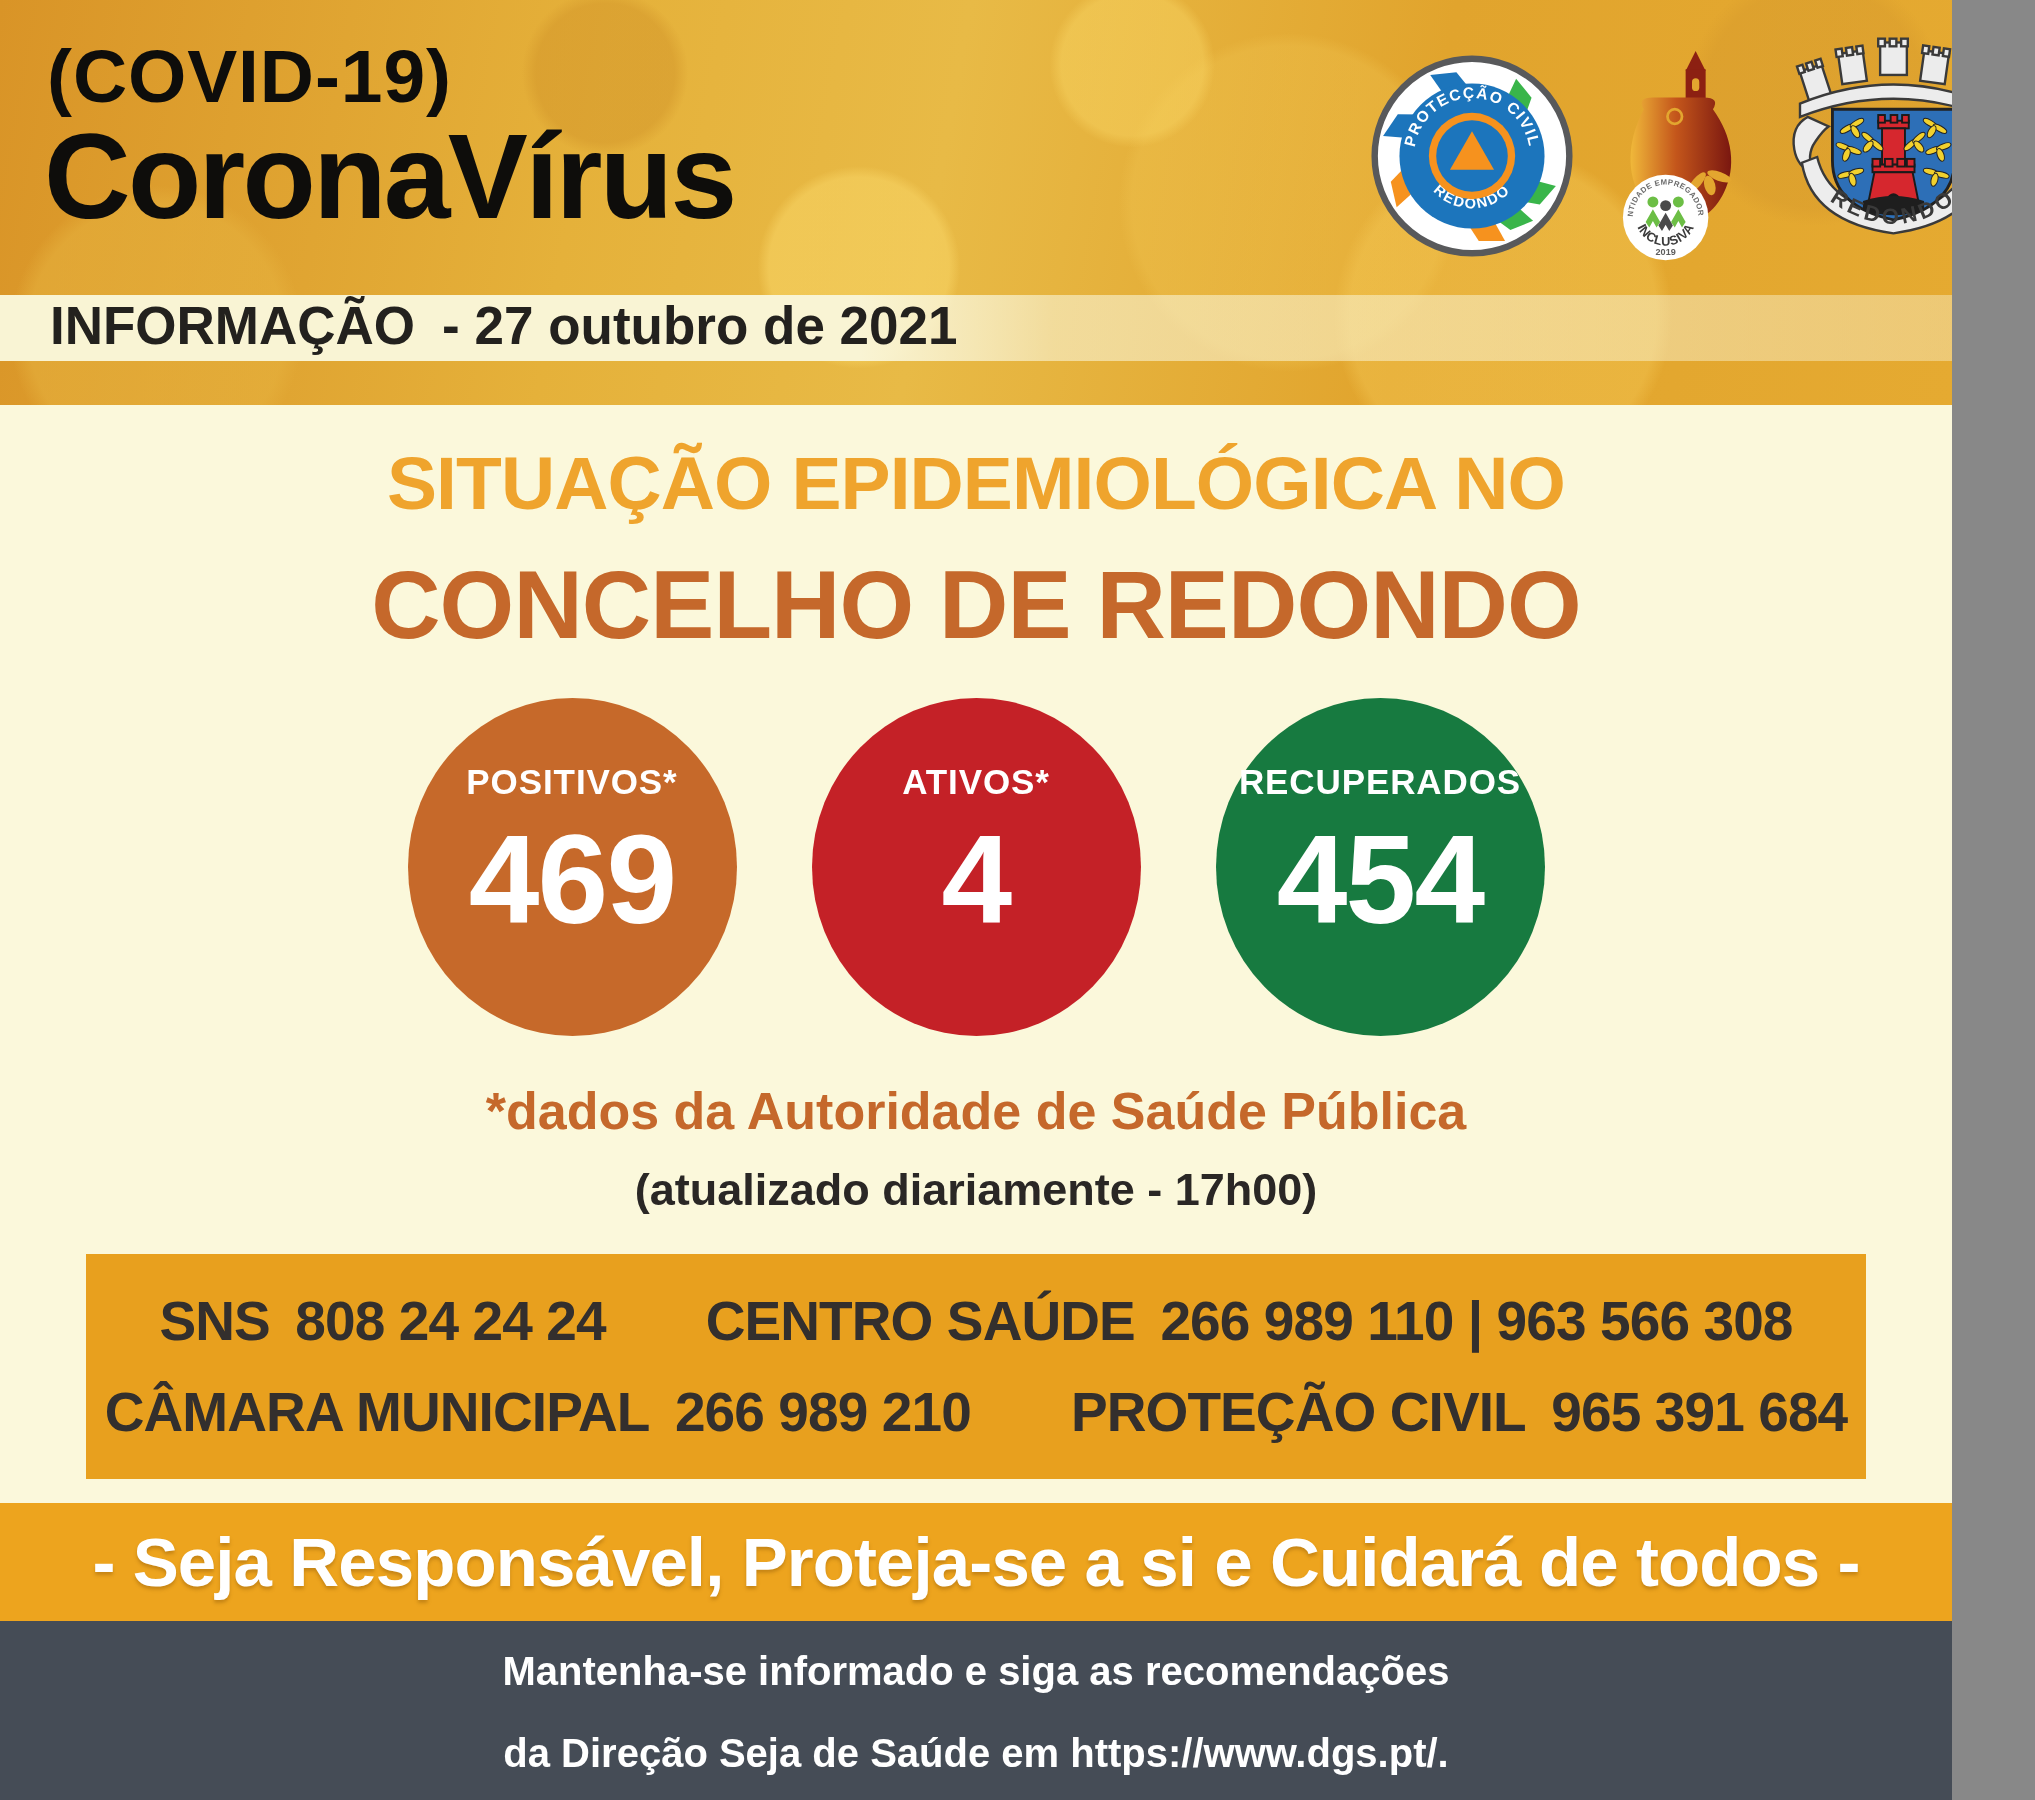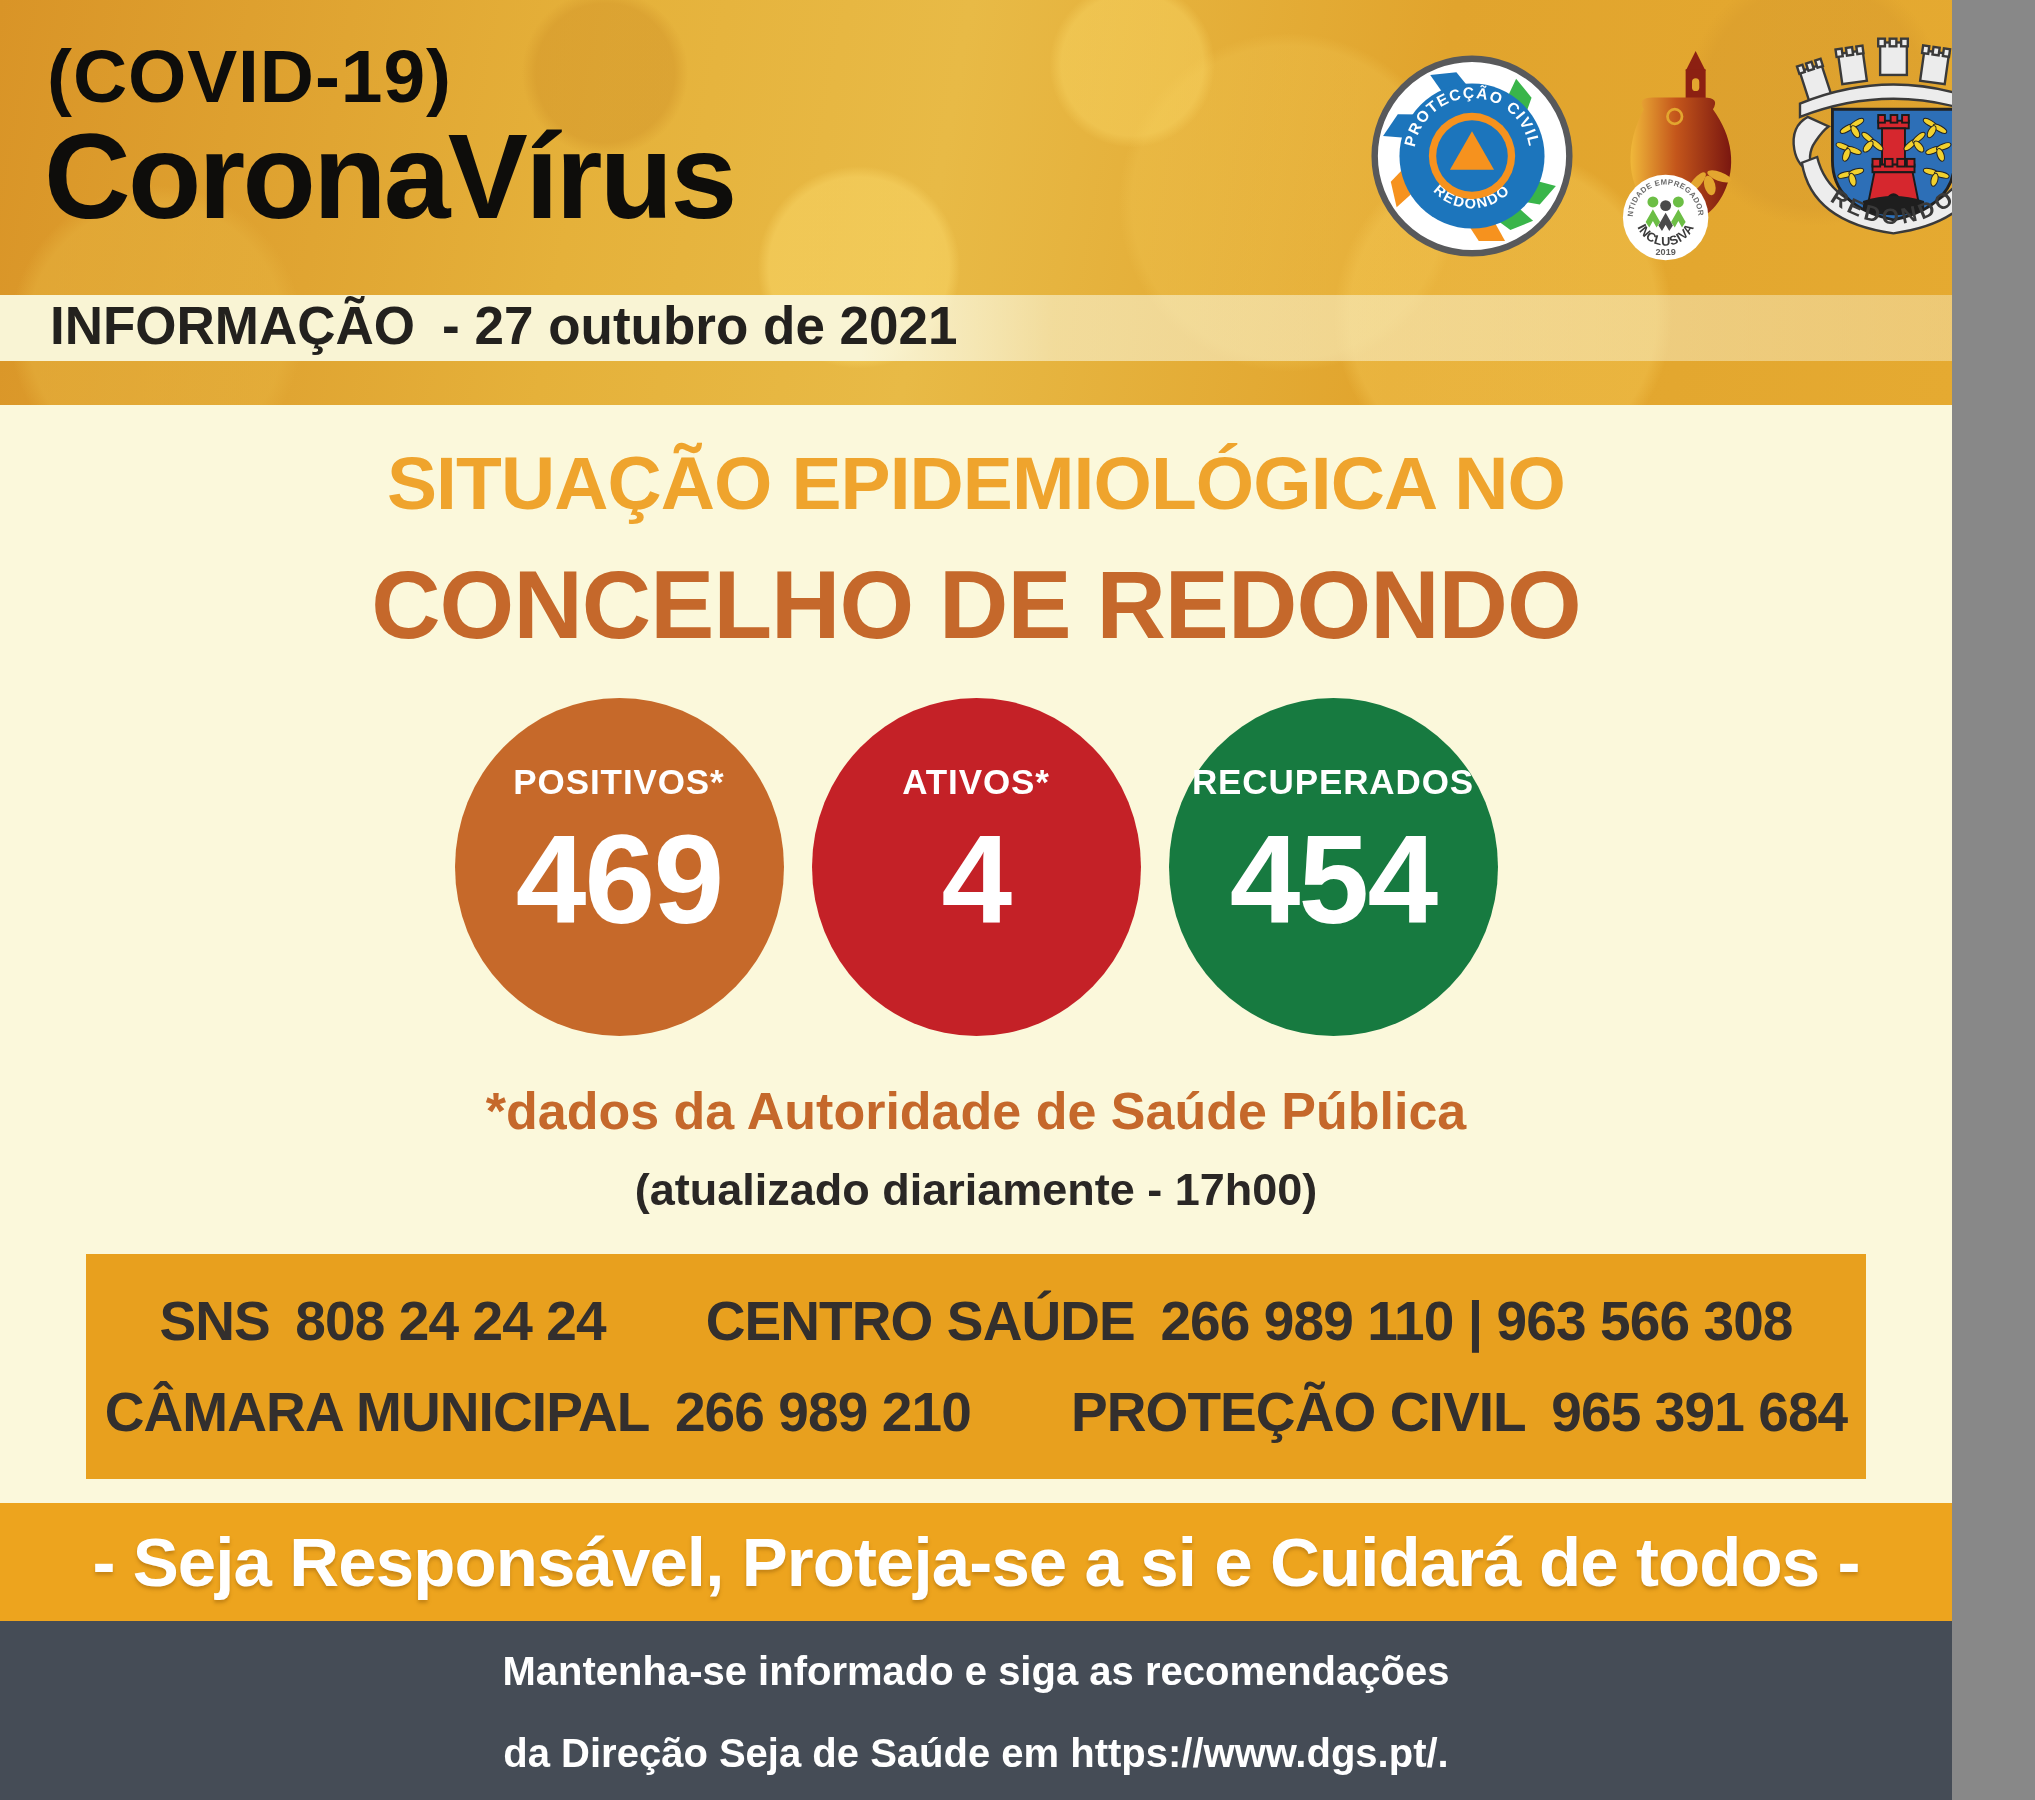--- a/index.html
+++ b/index.html
@@ -45,21 +45,21 @@
   .main{position:absolute;top:405px;left:0;right:0;height:1098px;background:#FBF8DB;}
   .subtitle{
     margin:35px 0 0 0;text-align:center;
     font-size:75px;font-weight:700;color:#EFA42D;letter-spacing:-0.9px;
   }
   .main-title{
     margin:23.6px 0 0 0;text-align:center;
     font-size:96px;font-weight:800;color:#C5682B;letter-spacing:-0.9px;
   }
   .circles{
-    margin-top:38px;display:flex;justify-content:center;gap:28px;align-items:center;
+    margin-top:38px;display:flex;justify-content:center;gap:75px;align-items:center;
   }
   .stat-circle{
     width:329px;height:338px;border-radius:50%;
     color:#FFFFFF;display:flex;flex-direction:column;align-items:center;
     padding-top:64px;box-sizing:border-box;
   }
   .stat-label{font-size:35px;font-weight:800;letter-spacing:0.9px;}
   .stat-value{font-size:127px;font-weight:800;margin-top:14.5px;line-height:1;letter-spacing:-1.8px;}
   .note-primary{
     margin-top:45px;text-align:center;

